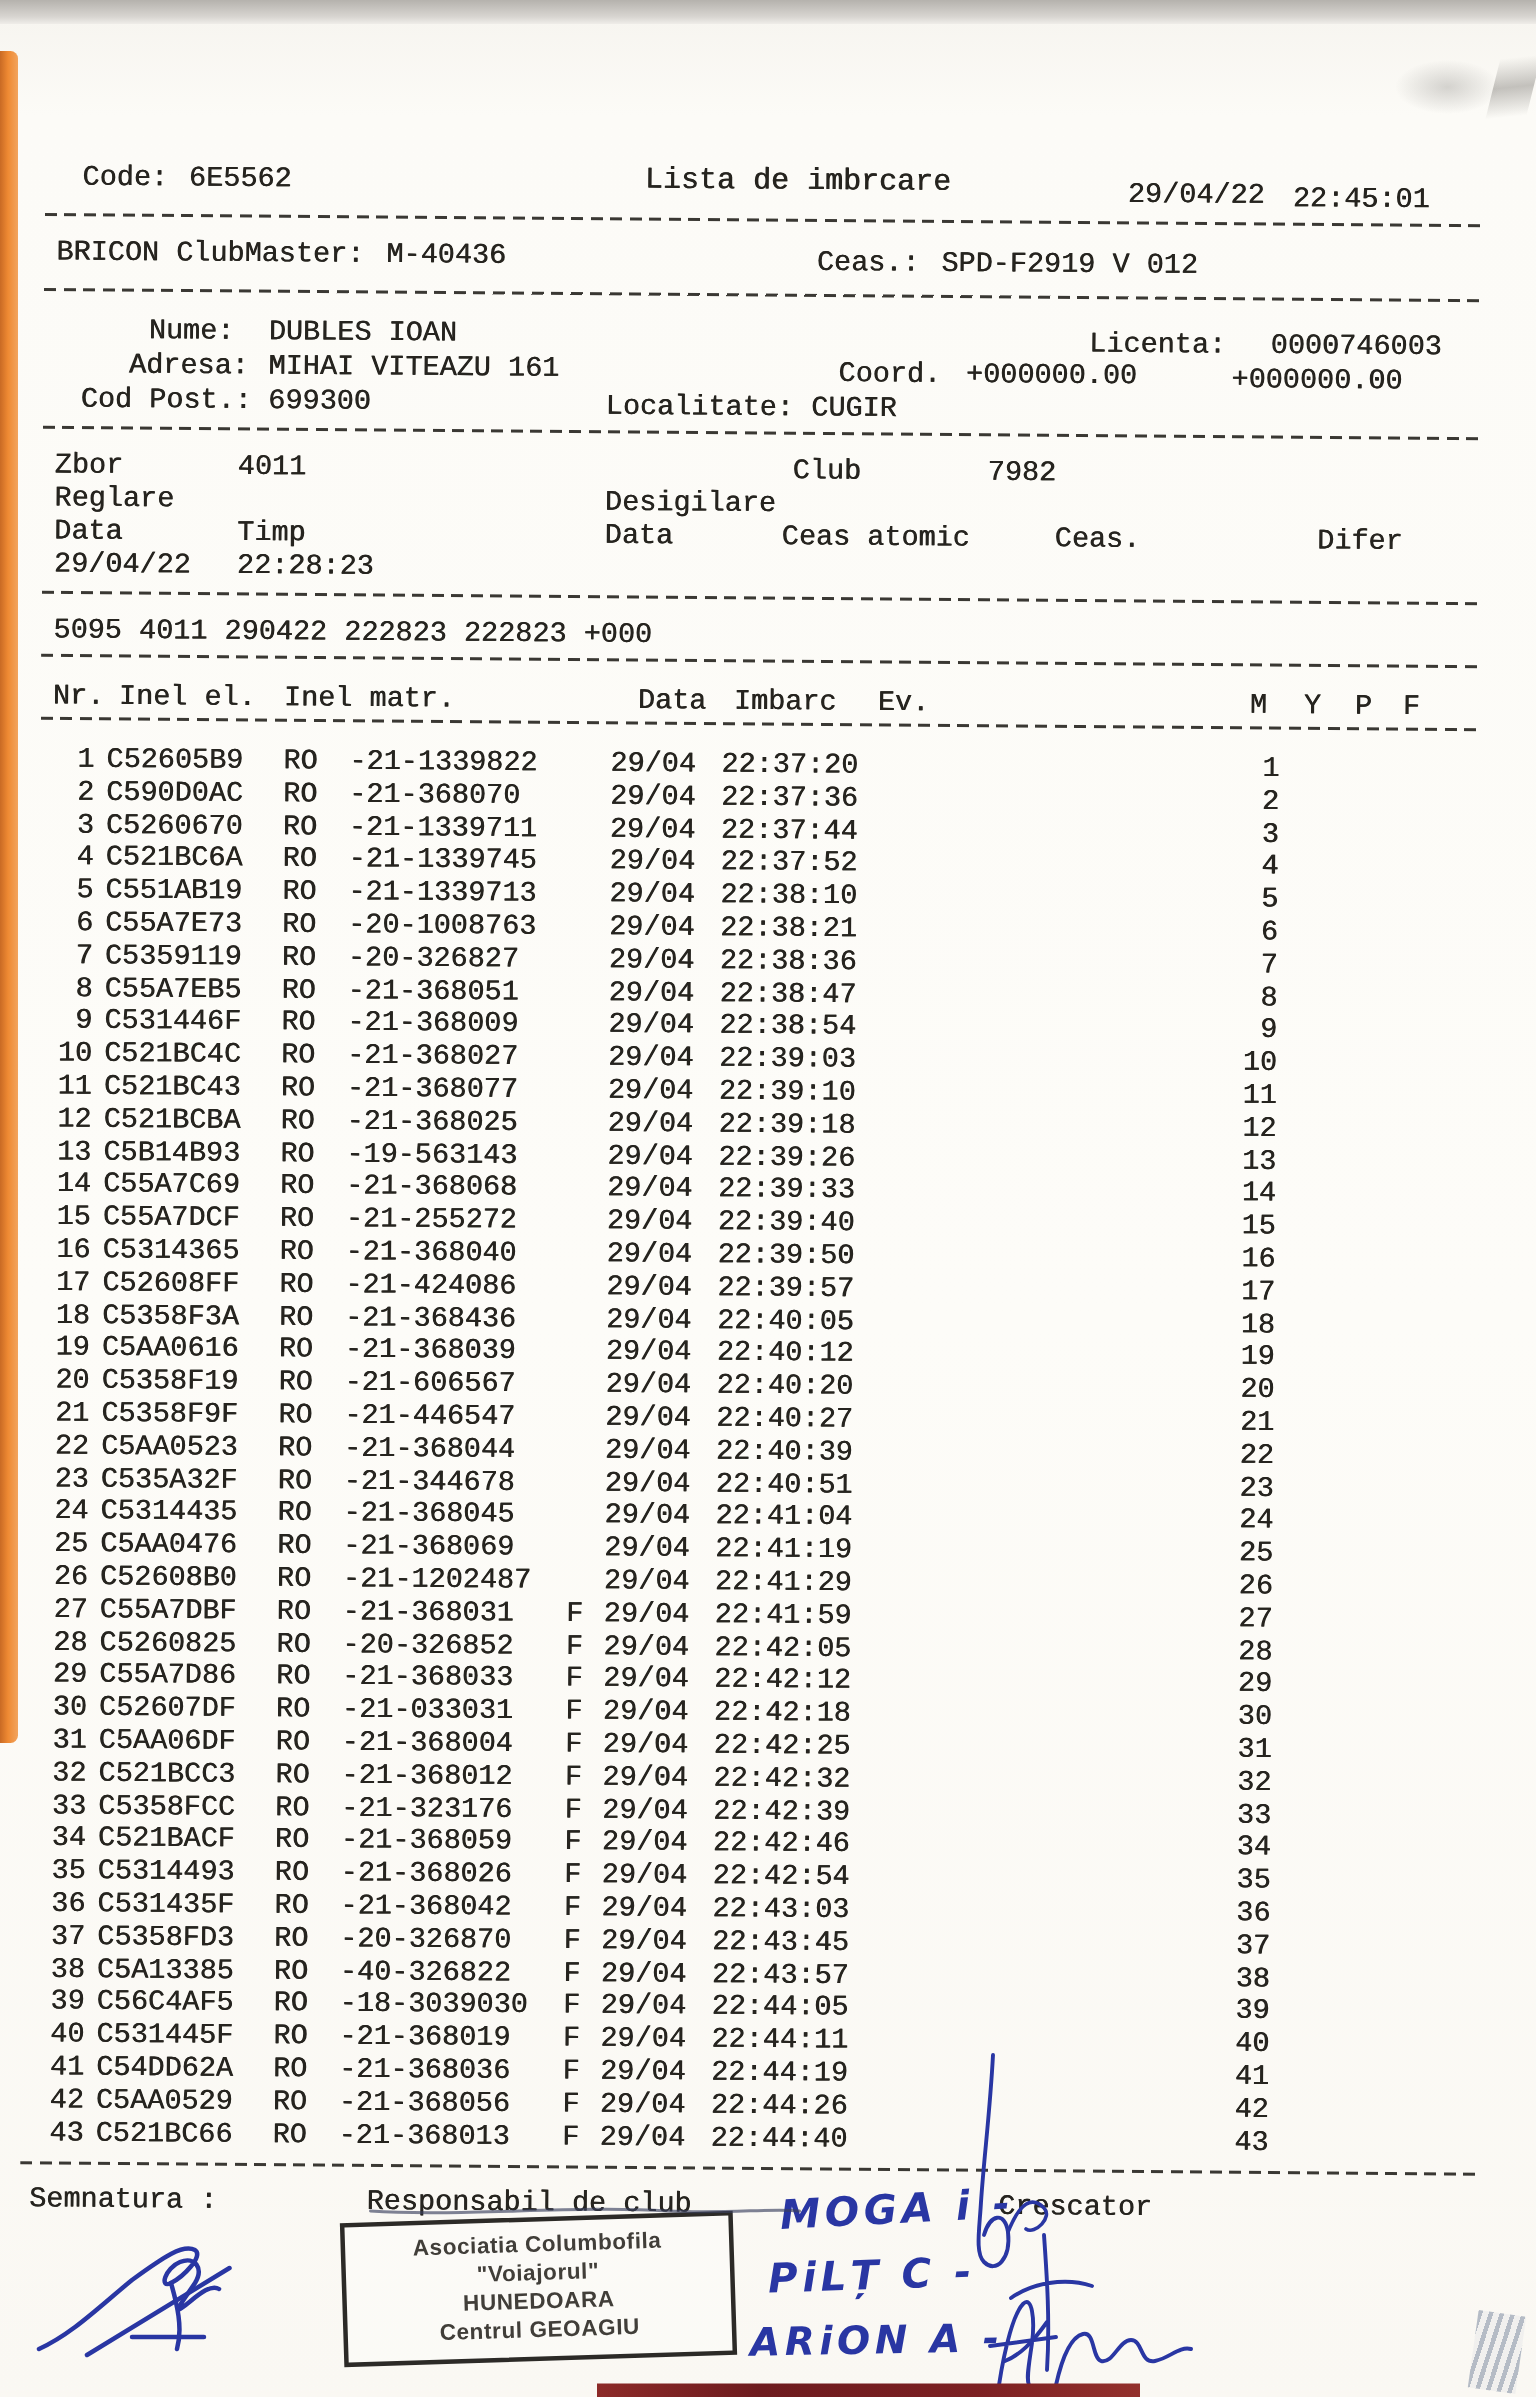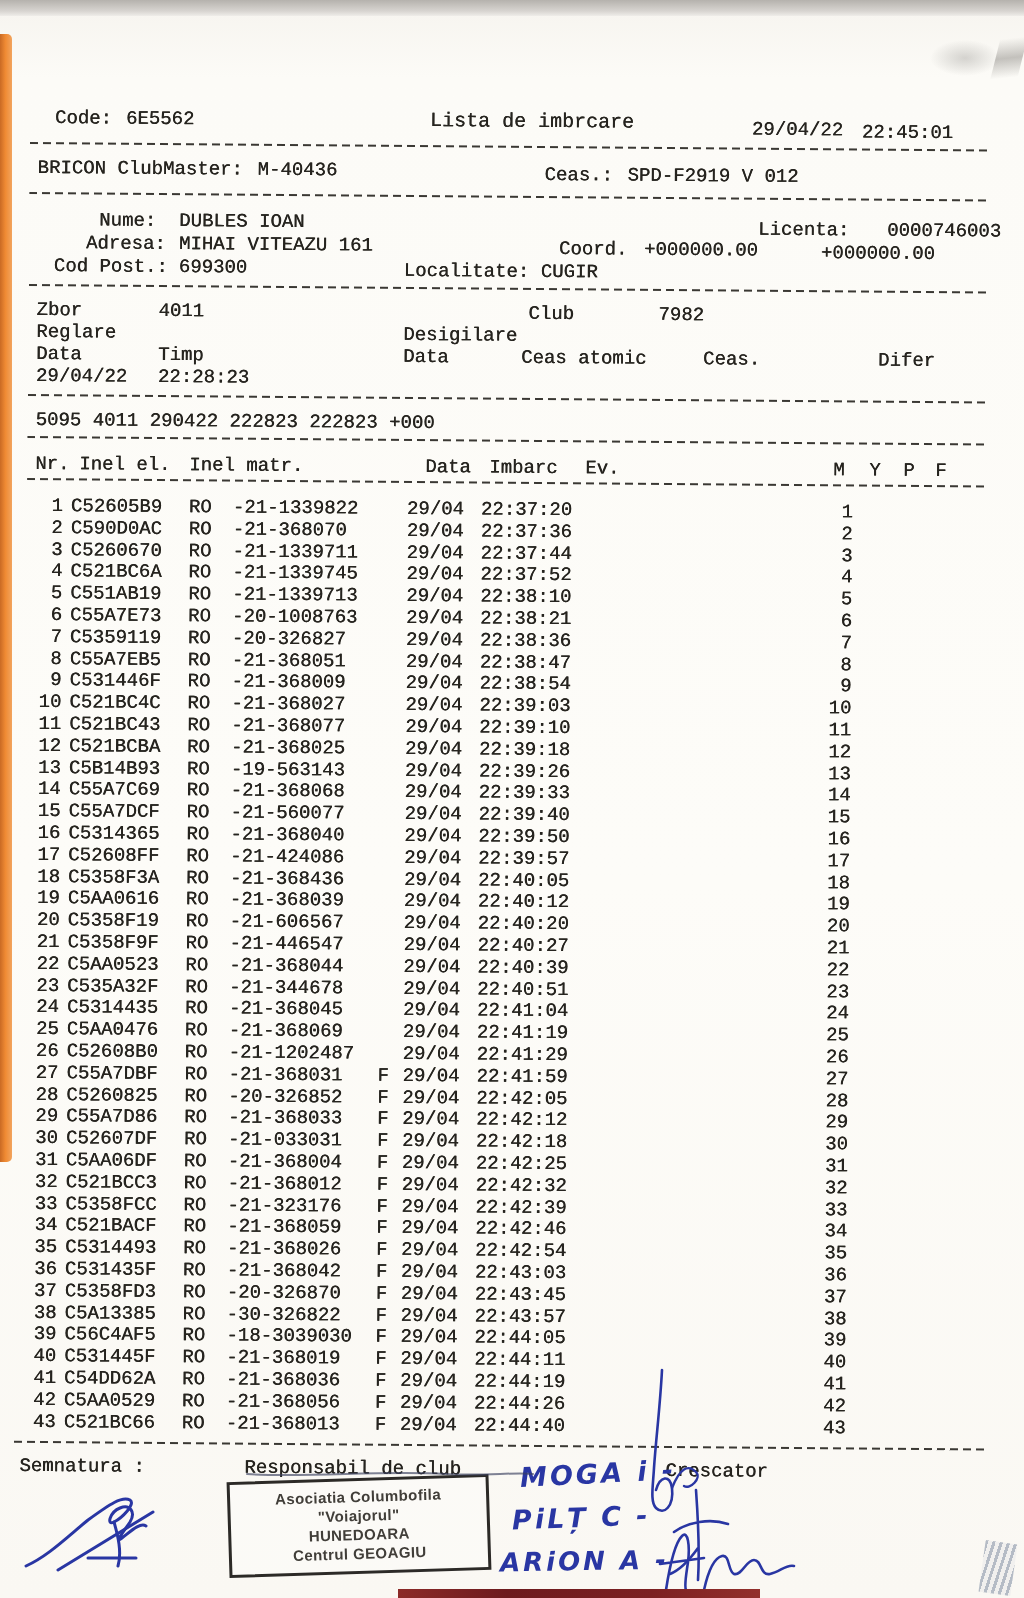--- a/index.html
+++ b/index.html
@@ -74,22 +74,22 @@
       <span style="left:38px">BRICON ClubMaster:</span>
       <span style="left:258px">M-40436</span>
       <span style="left:545px;top:3px">Ceas.:</span>
       <span style="left:628px;top:3px">SPD-F2919 V 012</span>
     </div>
     <div class="dash" style="left:30px;top:192px;width:960px"></div>
 
     <div class="ln" style="top:210px">
       <span style="left:100px">Nume:</span>
       <span style="left:180px">DUBLES IOAN</span>
-      <span style="left:759px;top:4px">Licenta:</span>
-      <span style="left:888px;top:4px">0000746003</span>
+      <span style="left:727px;top:4px">Licenta:</span>
+      <span style="left:848px;top:4px">0000746003</span>
     </div>
     <div class="ln" style="top:233px">
       <span style="left:87px">Adresa:</span>
       <span style="left:180px">MIHAI VITEAZU 161</span>
       <span style="left:560px;top:2px">Coord.</span>
       <span style="left:645px;top:2px">+000000.00</span>
       <span style="left:822px;top:4px">+000000.00</span>
     </div>
     <div class="ln" style="top:256px">
       <span style="left:55px">Cod Post.:</span>
@@ -294,21 +294,21 @@
       <span class="c-ev"></span>
       <span class="c-date">29/04</span>
       <span class="c-time">22:39:33</span>
       <span class="c-m">14</span>
     </div>
 
     <div class="trow" style="top: 801.2px;">
       <span class="c-nr">15</span>
       <span class="c-ring">C55A7DCF</span>
       <span class="c-ro">RO</span>
-      <span class="c-matr">-21-560077</span>
+      <span class="c-matr">-21-255272</span>
       <span class="c-ev"></span>
       <span class="c-date">29/04</span>
       <span class="c-time">22:39:40</span>
       <span class="c-m">15</span>
     </div>
 
     <div class="trow" style="top: 823px;">
       <span class="c-nr">16</span>
       <span class="c-ring">C5314365</span>
       <span class="c-ro">RO</span>
@@ -547,21 +547,21 @@
       <span class="c-ev">F</span>
       <span class="c-date">29/04</span>
       <span class="c-time">22:43:45</span>
       <span class="c-m">37</span>
     </div>
 
     <div class="trow" style="top: 1302.6px;">
       <span class="c-nr">38</span>
       <span class="c-ring">C5A13385</span>
       <span class="c-ro">RO</span>
-      <span class="c-matr">-30-326822</span>
+      <span class="c-matr">-40-326822</span>
       <span class="c-ev">F</span>
       <span class="c-date">29/04</span>
       <span class="c-time">22:43:57</span>
       <span class="c-m">38</span>
     </div>
 
     <div class="trow" style="top: 1324.4px;">
       <span class="c-nr">39</span>
       <span class="c-ring">C56C4AF5</span>
       <span class="c-ro">RO</span>

